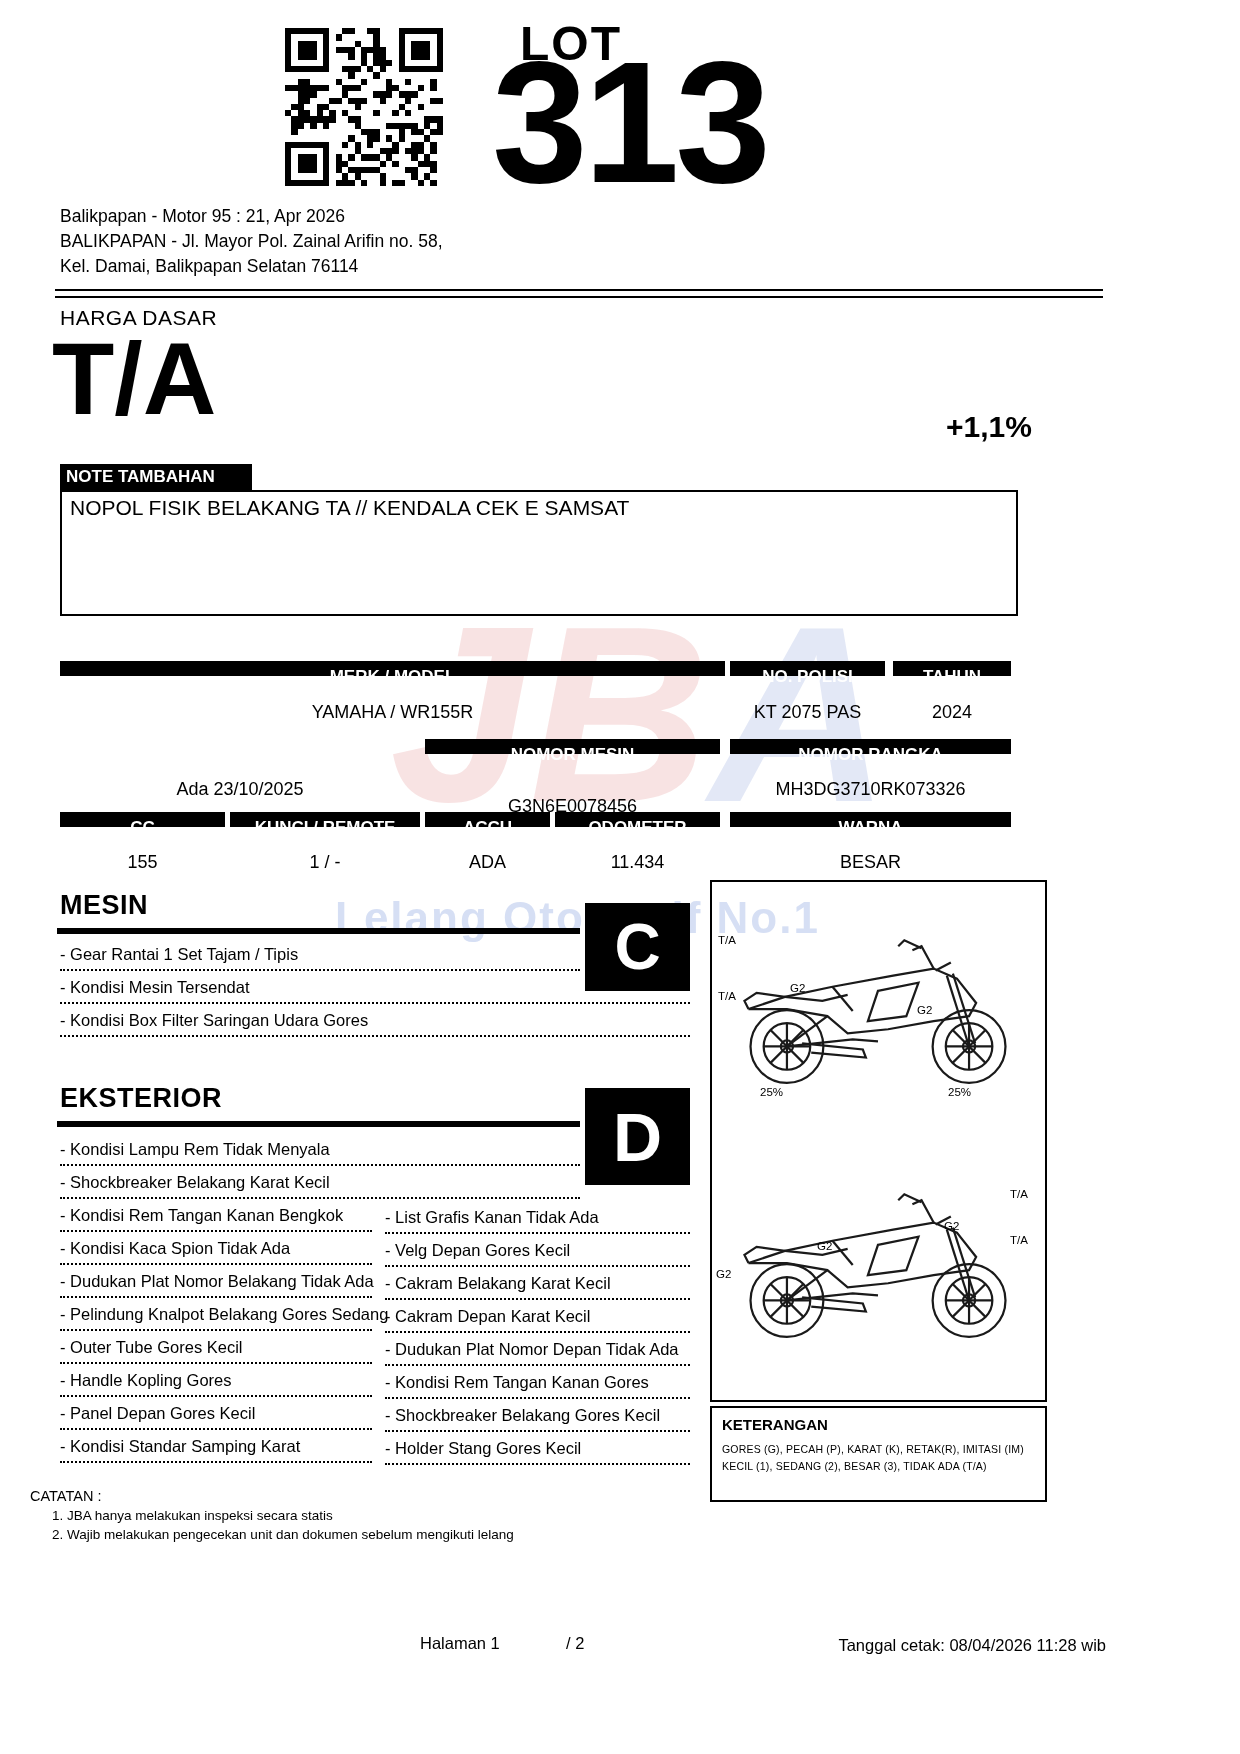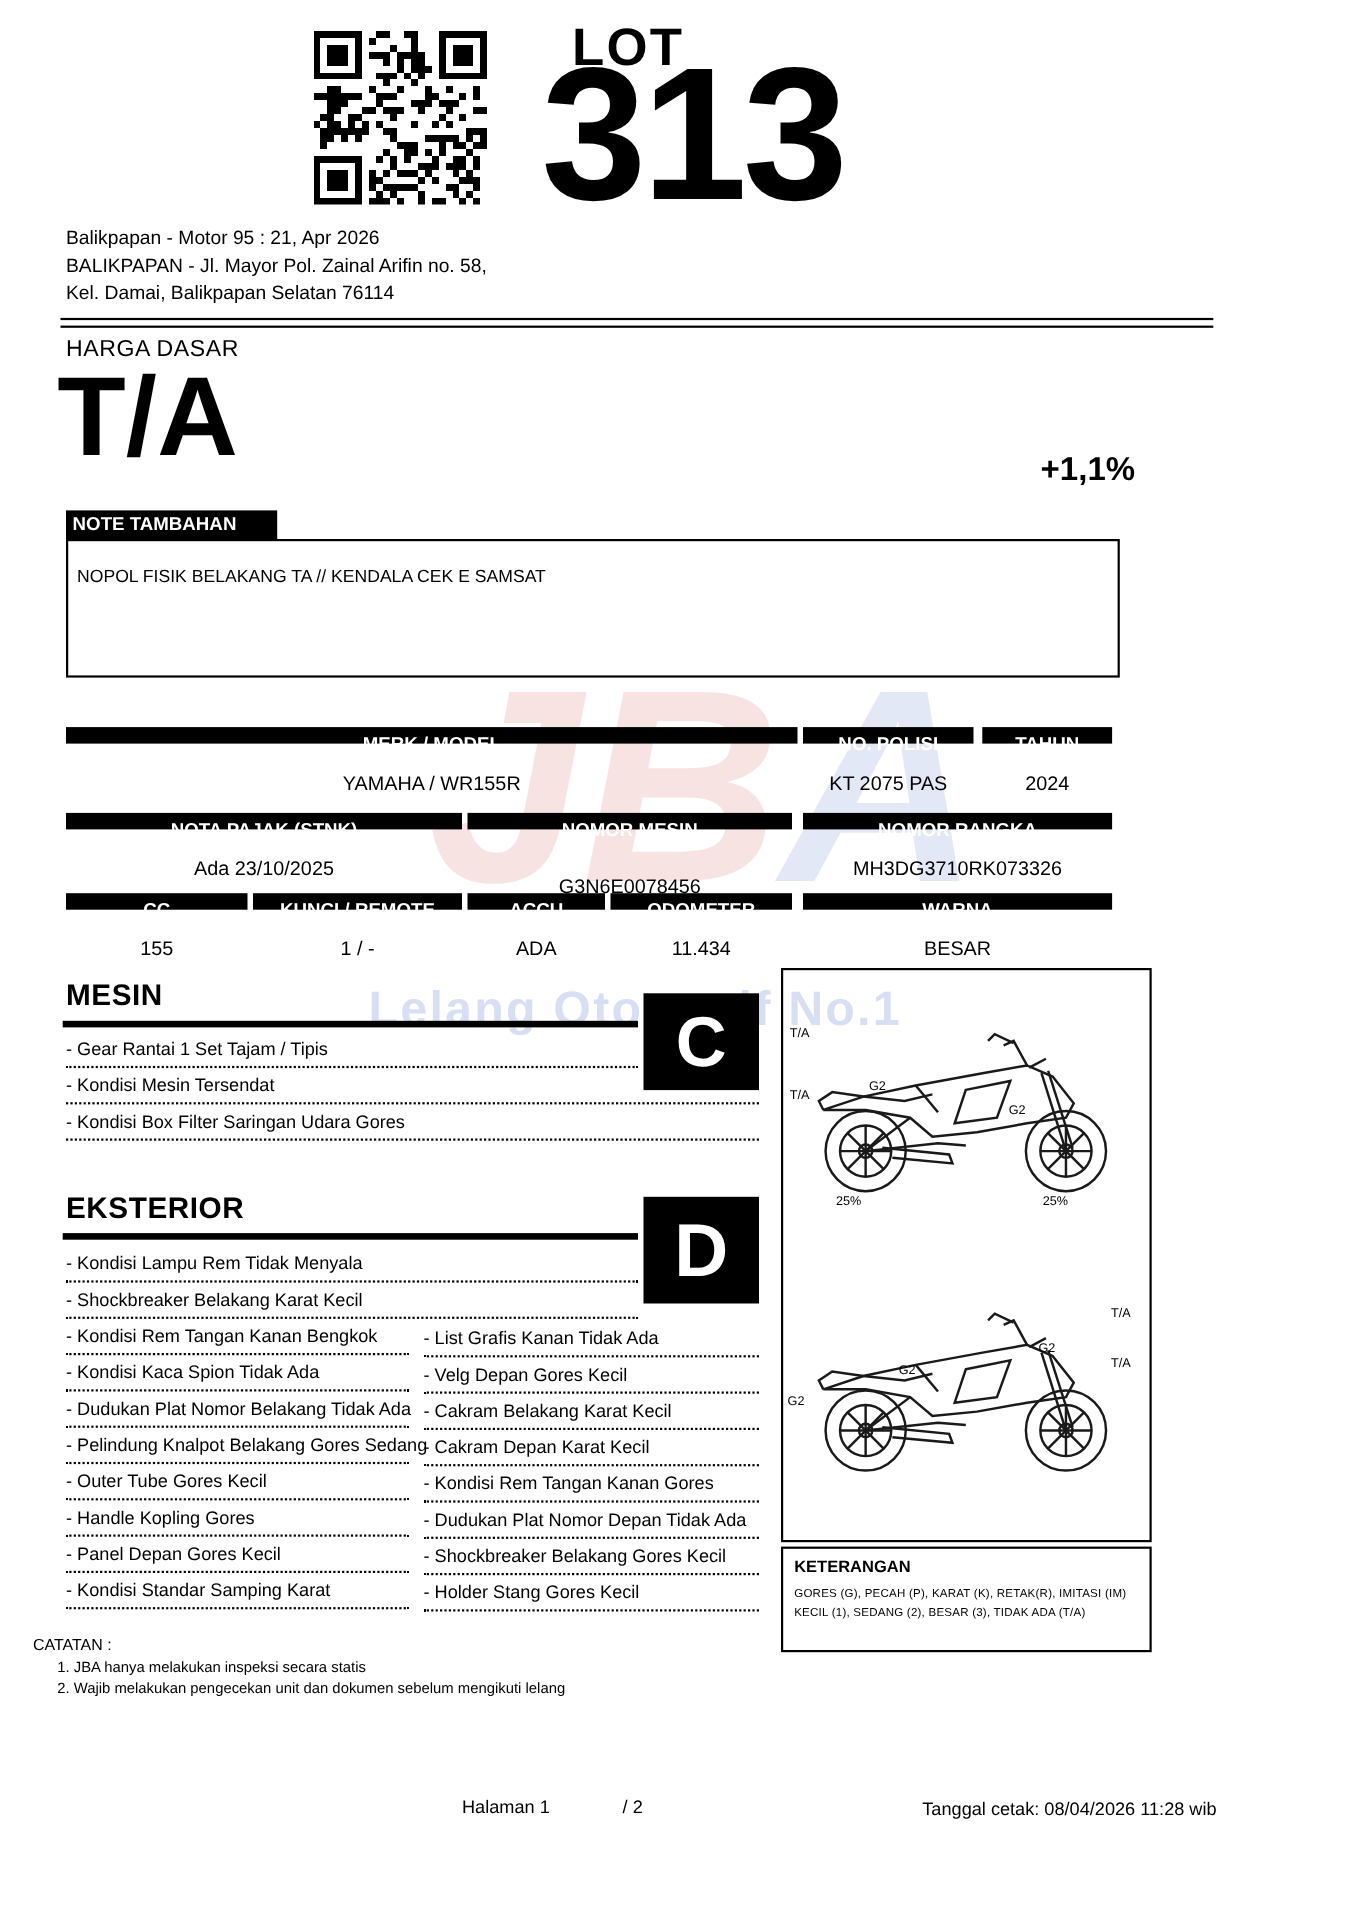--- a/index.html
+++ b/index.html
@@ -24,21 +24,21 @@
 
   .rule-double{left:55px;top:289px;width:1048px;height:5px;border-top:2px solid #000;border-bottom:2px solid #000;}
 
   .harga-label{left:60px;top:306px;font-size:21px;letter-spacing:.5px;}
   .harga-value{left:52px;top:328px;font-size:102px;font-weight:700;line-height:1;}
   .increment{left:946px;top:410px;font-size:30px;font-weight:700;}
 
   .note-label{left:60px;top:464px;width:192px;height:26px;background:#000;color:#fff;
               font-size:17px;font-weight:700;line-height:26px;padding-left:6px;box-sizing:border-box;}
   .note-box{left:60px;top:490px;width:958px;height:126px;border:2px solid #000;box-sizing:border-box;}
-  .note-text{padding:4px 8px;font-size:16px;margin-top:20px;}
+  .note-text{padding:4px 8px;font-size:21px;}
 
   
   .hdr{position:absolute;z-index:1;background:#000;color:#fff;font-weight:700;font-size:17px;
        text-align:center;height:15px;line-height:31px;}
   .val{position:absolute;z-index:1;font-size:18px;text-align:center;height:28px;line-height:28px;}
 
   
   .sec-title{font-size:27px;font-weight:700;letter-spacing:.5px;}
   .secbar{background:#000;height:6px;}
   .grade{background:#000;color:#fff;display:flex;align-items:center;justify-content:center;font-weight:700;}
@@ -414,21 +414,20 @@
     <div class="note-text">NOPOL FISIK BELAKANG TA  // KENDALA CEK E SAMSAT</div>
   </div>
 
   <div class="hdr" style="left:60px;top:661px;width:665px;">MERK / MODEL</div>
   <div class="hdr" style="left:730px;top:661px;width:155px;">NO. POLISI</div>
   <div class="hdr" style="left:893px;top:661px;width:118px;">TAHUN</div>
   <div class="val" style="left:60px;top:698px;width:665px;">YAMAHA / WR155R</div>
   <div class="val" style="left:730px;top:698px;width:155px;">KT 2075 PAS</div>
   <div class="val" style="left:893px;top:698px;width:118px;">2024</div>
 
-  <div class="hdr" style="left:60px;top:739px;width:360px;">NOTA PAJAK (STNK)</div>
   <div class="hdr" style="left:425px;top:739px;width:295px;">NOMOR MESIN</div>
   <div class="hdr" style="left:730px;top:739px;width:281px;">NOMOR RANGKA</div>
   <div class="val" style="left:60px;top:775px;width:360px;">Ada 23/10/2025</div>
   <div class="val" style="left:425px;top:792px;width:295px;">G3N6E0078456</div>
   <div class="val" style="left:730px;top:775px;width:281px;">MH3DG3710RK073326</div>
 
   <div class="hdr" style="left:60px;top:812px;width:165px;">CC</div>
   <div class="hdr" style="left:230px;top:812px;width:190px;">KUNCI / REMOTE</div>
   <div class="hdr" style="left:425px;top:812px;width:125px;">ACCU</div>
   <div class="hdr" style="left:555px;top:812px;width:165px;">ODOMETER</div>
@@ -461,22 +460,22 @@
       <div class="item w312">- Outer Tube Gores Kecil</div>
       <div class="item w312">- Handle Kopling Gores</div>
       <div class="item w312">- Panel Depan Gores Kecil</div>
       <div class="item w312">- Kondisi Standar Samping Karat</div>
     </div>
   <div class="z items" style="left:385px;top:1201px;width:305px;">
       <div class="item w305">- List Grafis Kanan Tidak Ada</div>
       <div class="item w305">- Velg Depan Gores Kecil</div>
       <div class="item w305">- Cakram Belakang Karat Kecil</div>
       <div class="item w305">- Cakram Depan Karat Kecil</div>
+      <div class="item w305">- Dudukan Plat Nomor Depan Tidak Ada</div>
       <div class="item w305">- Kondisi Rem Tangan Kanan Gores</div>
-      <div class="item w305">- Dudukan Plat Nomor Depan Tidak Ada</div>
       <div class="item w305">- Shockbreaker Belakang Gores Kecil</div>
       <div class="item w305">- Holder Stang Gores Kecil</div>
     </div>
 
   <div class="z diagram-box">
     <svg class="bike bike-top" viewBox="0 0 300 170">
         <use href="#moto"></use>
       </svg>
     <svg class="bike bike-bottom" viewBox="0 0 300 170">
         <use href="#moto"></use>

